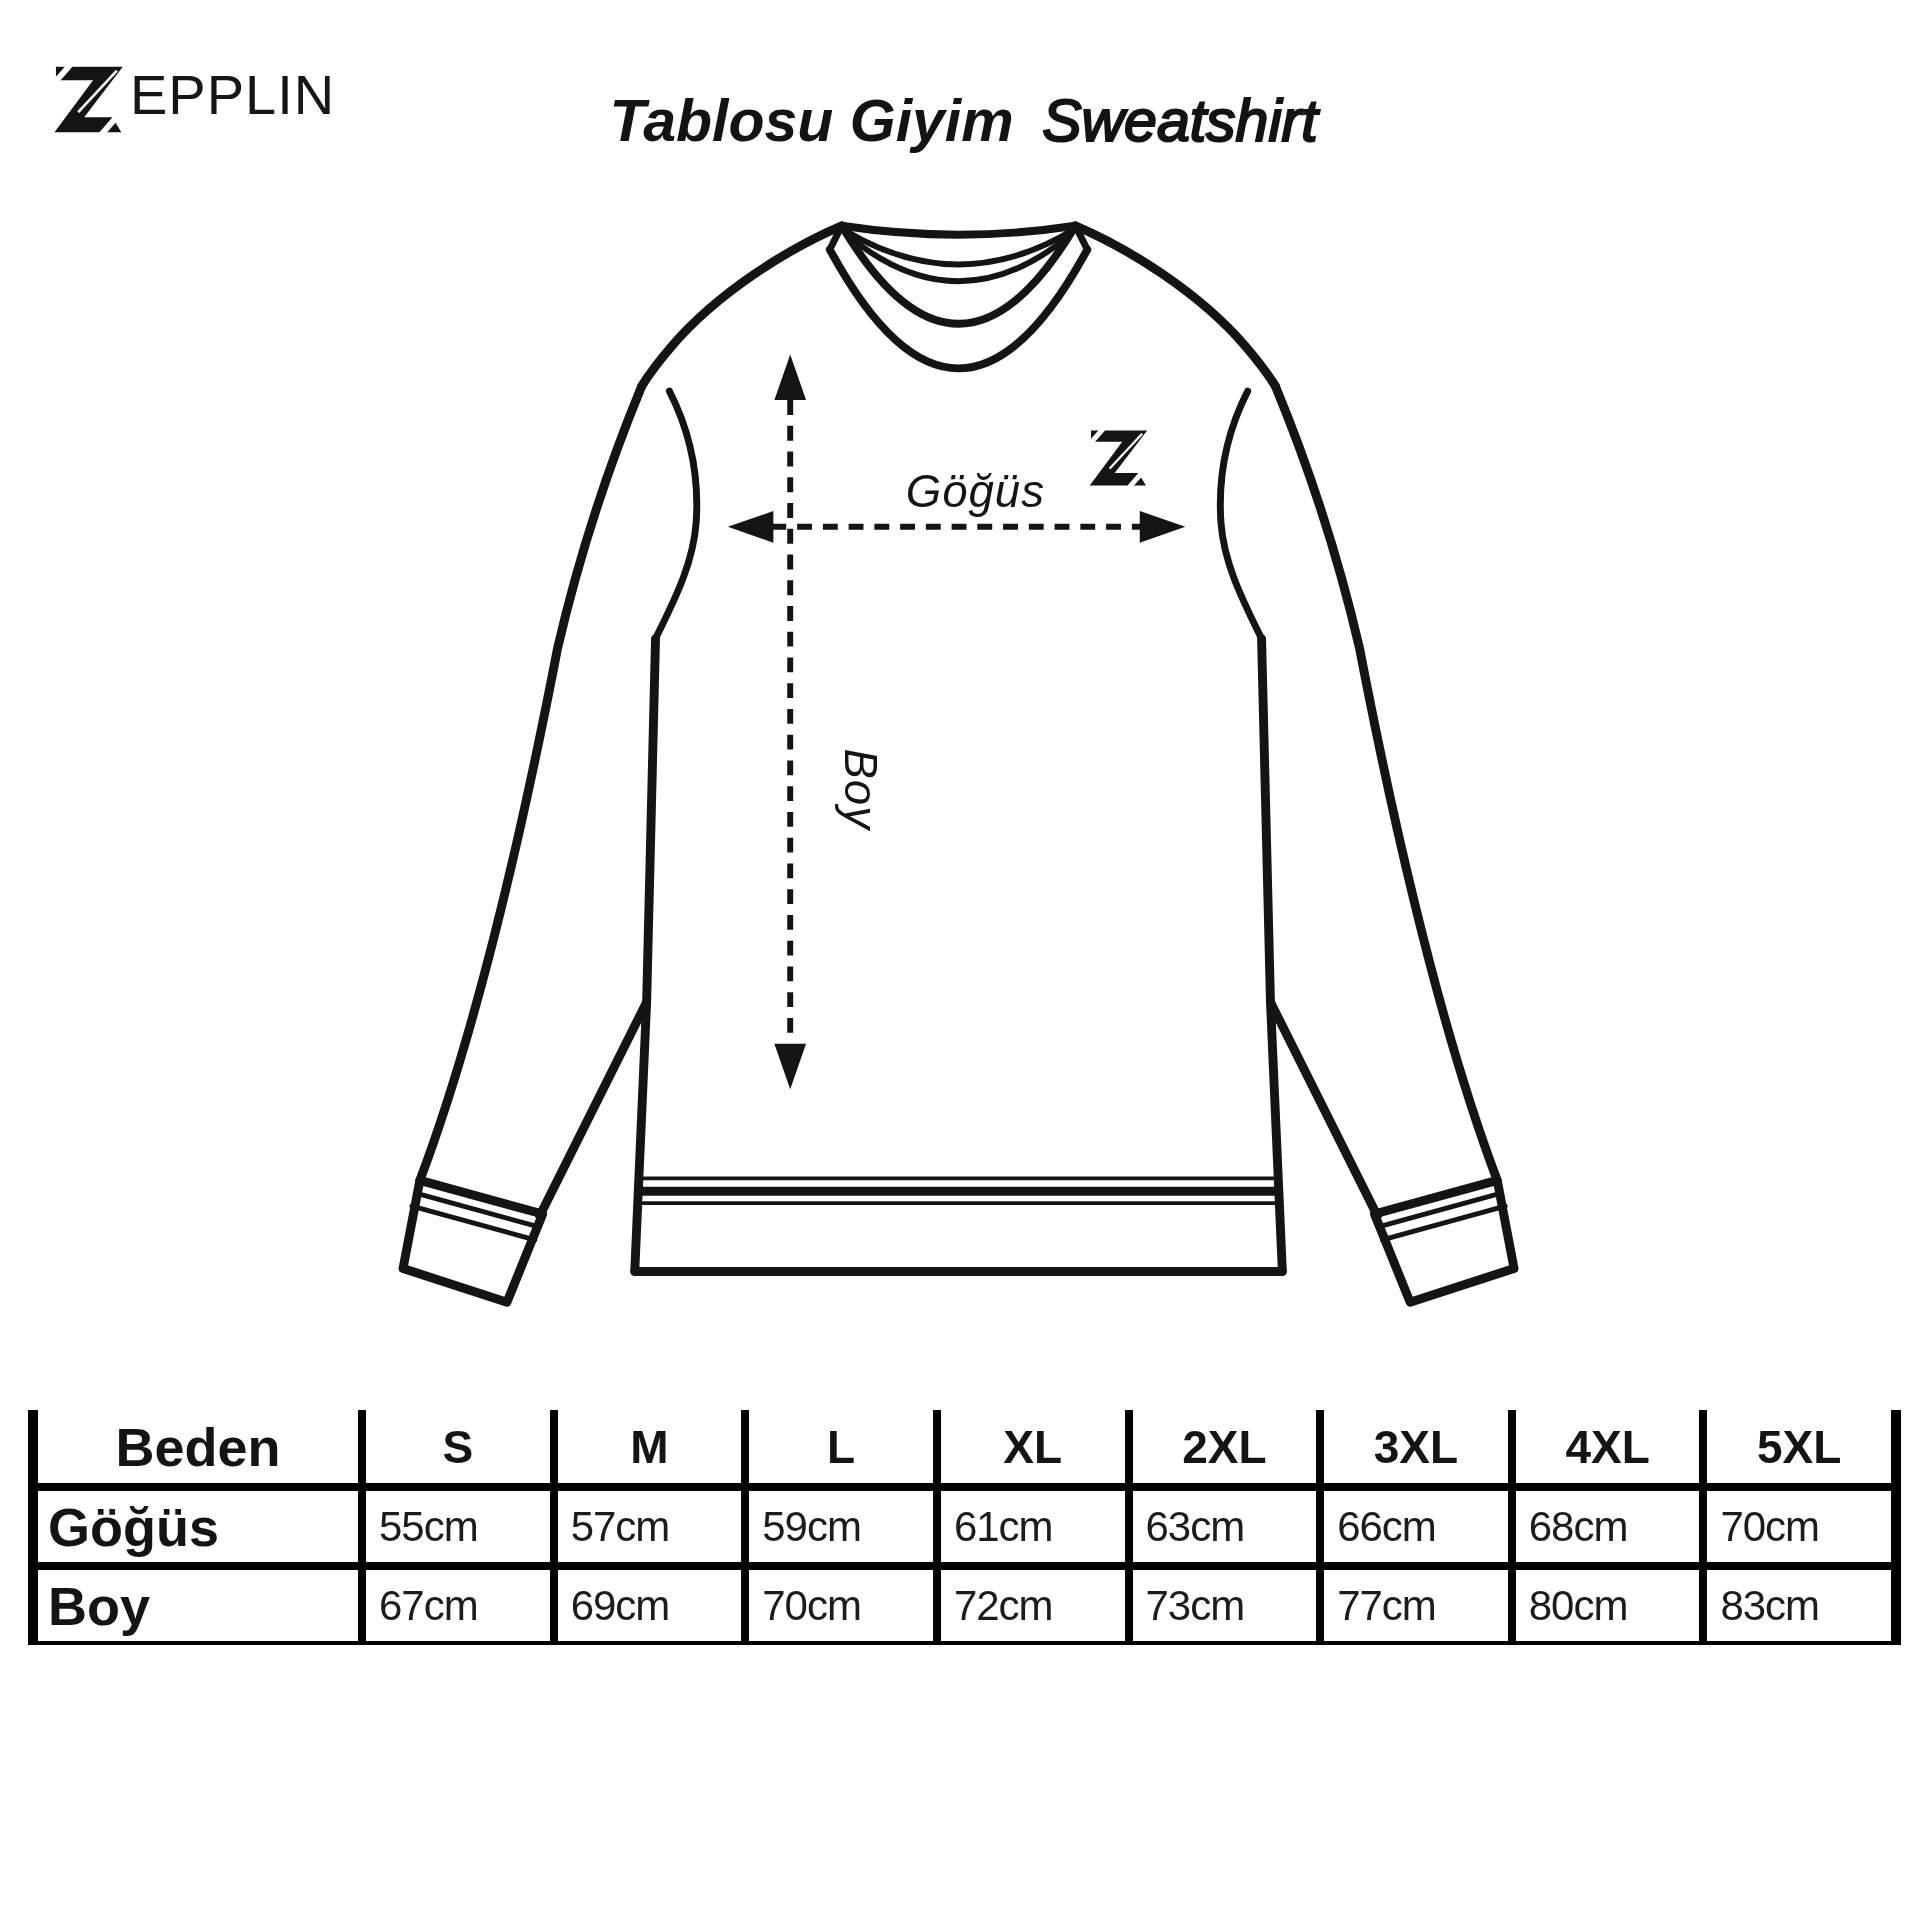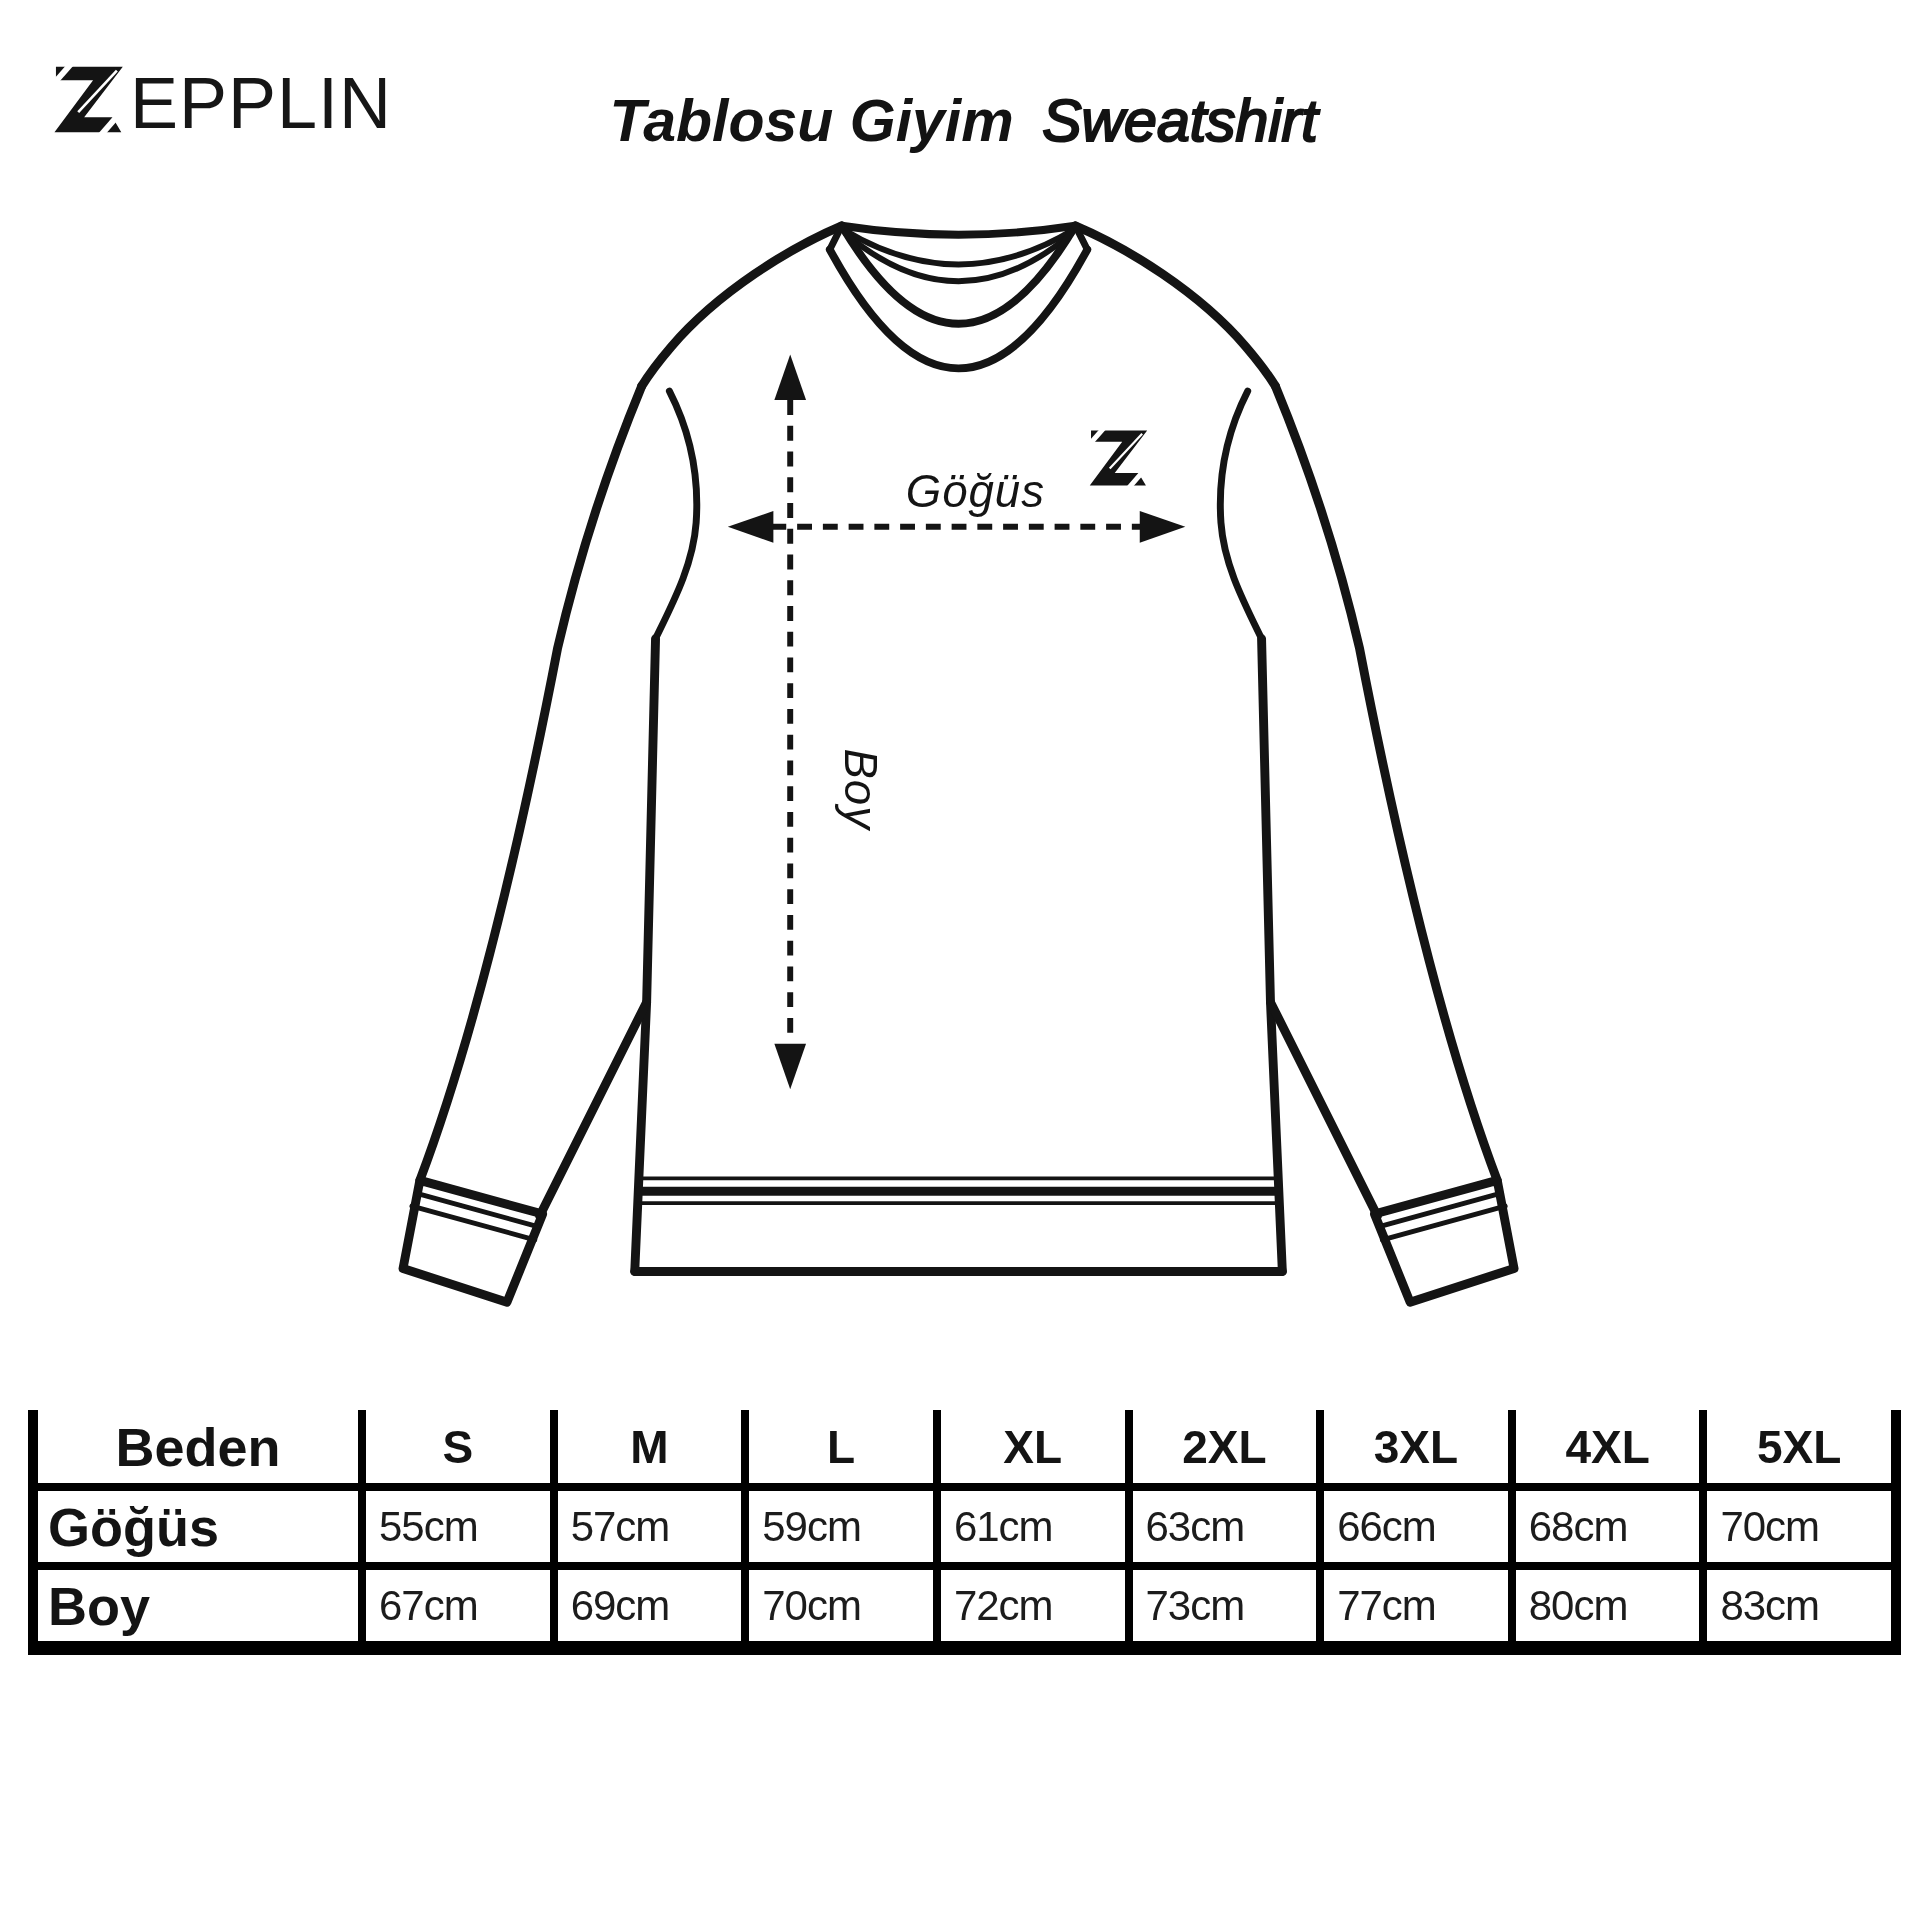--- a/index.html
+++ b/index.html
@@ -3,21 +3,21 @@
 <meta charset="utf-8">
 <style>
   html,body{margin:0;padding:0;background:#fff;}
   .page{
     position:relative;width:1927px;height:1927px;background:#ffffff;overflow:hidden;
     font-family:"Liberation Sans",sans-serif;color:#141414;
   }
   
   .brand-text{
     position:absolute;left:130px;top:67px;
-    font-size:72px;font-weight:400;letter-spacing:1px;color:#161616;line-height:1;
+    font-size:56px;font-weight:400;letter-spacing:1px;color:#161616;line-height:1;
   }
   .page-title{
     position:absolute;top:87px;left:0;width:100%;text-align:center;
     font-style:italic;font-size:59px;color:#131313;white-space:nowrap;
   }
   .title-prefix{font-weight:700;}
   .title-emphasis{font-weight:400;-webkit-text-stroke:2.2px #131313;margin-left:12px;}
   
   .diagram-svg{position:absolute;left:0;top:0;}
   
@@ -27,21 +27,21 @@
   .table-title{
     height:71px;display:flex;align-items:center;justify-content:center;
     background:#000;color:#fff;font-size:54px;font-weight:700;
     border-bottom:7px solid #fff;
   }
   .table-grid{
     display:grid;
     grid-template-columns:320px repeat(8,1fr);
     grid-template-rows:73px 71px 71px;
     gap:8px;
-    padding:0 10px 14px 10px;
+    padding:0 10px 4px 10px;
     background:#000;
   }
   .cell{background:#fff;display:flex;align-items:center;min-width:0;}
   .cell.size-head{justify-content:center;font-weight:700;font-size:46px;}
   .cell.corner{justify-content:center;font-weight:700;font-size:54px;}
   .cell.rowlabel{font-weight:700;font-size:54px;padding-left:10px;}
   .cell.value{font-size:42px;font-weight:400;color:#1c1c1c;padding-left:13px;letter-spacing:-1px;}
   .footnote{
     position:absolute;left:30px;top:1735px;font-size:40px;color:#1a1a1a;letter-spacing:0.5px;
   }

